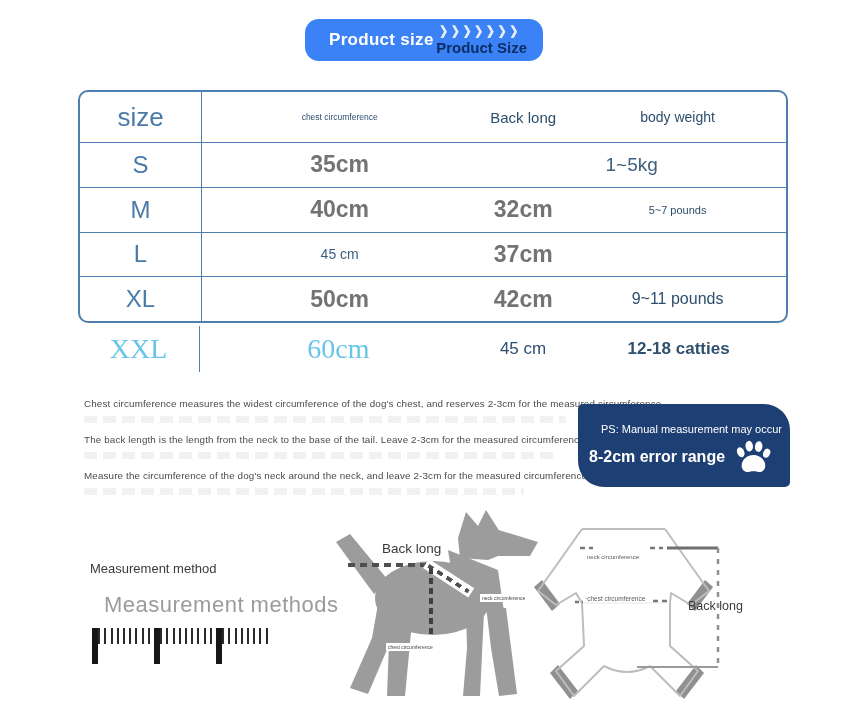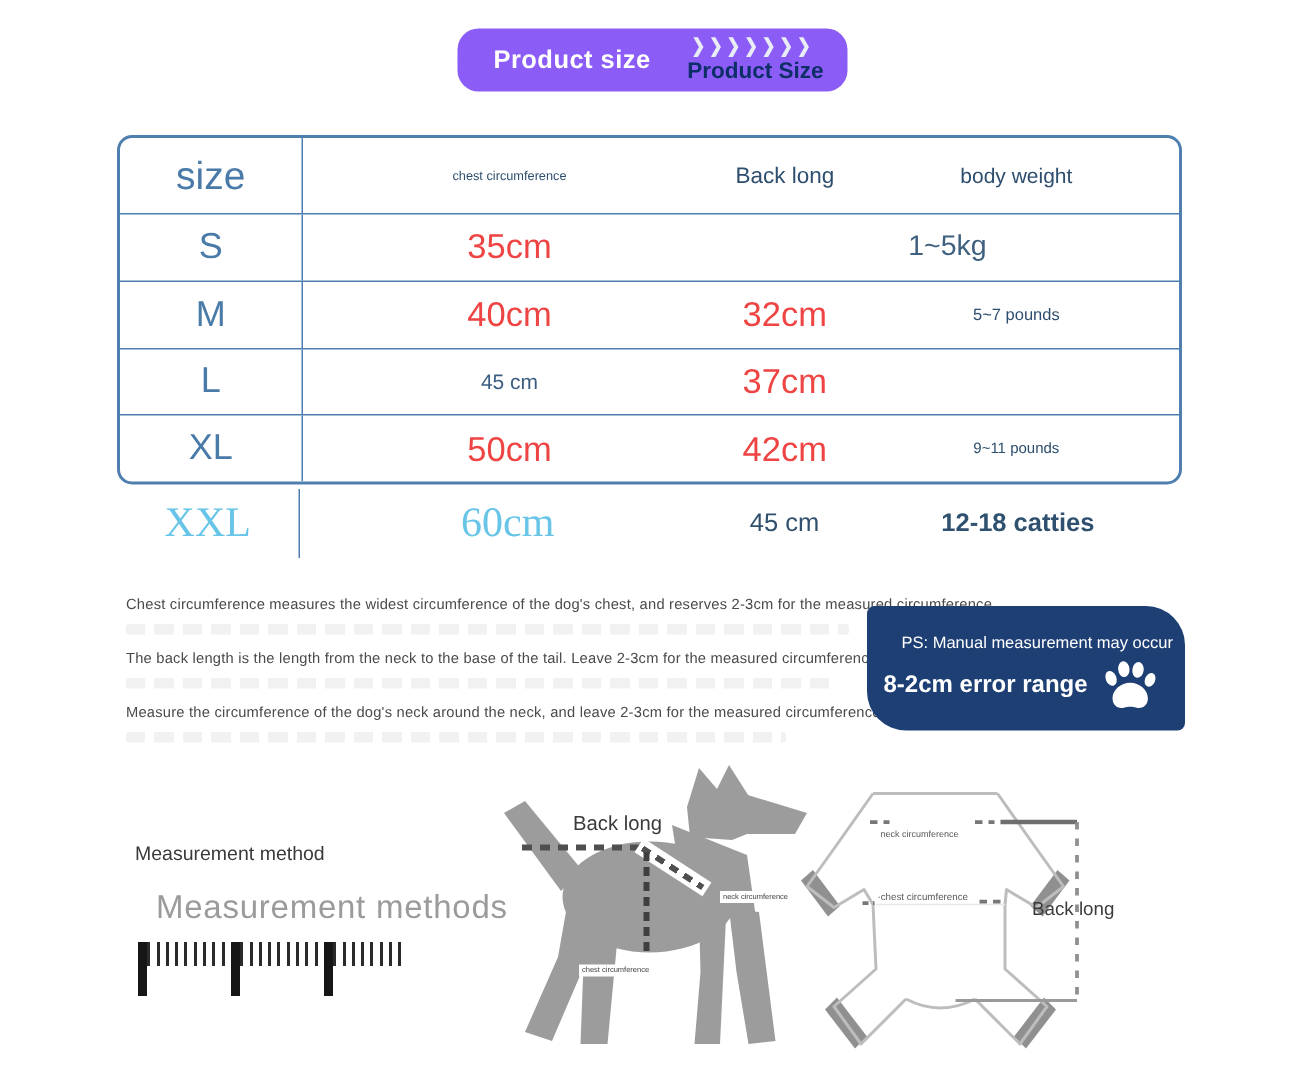--- a/index.html
+++ b/index.html
@@ -1,22 +1,22 @@
 <!DOCTYPE html>
 <html><head>
 <meta charset="utf-8">
 <style>
   * { margin:0; padding:0; box-sizing:border-box; }
   html,body { background:#fff; }
   body { font-family:"Liberation Sans", sans-serif; }
   .page { position:relative; width:864px; height:715px; background:#fff; overflow:hidden; }
 
   
-  .badge { position:absolute; left:305px; top:19px; width:260px; height:42px;
-           background:#8b5cf6; border-radius:14px;text-decoration:underline; }
+  .badge { position:absolute; left:305px; top:19px; width:238px; height:42px;
+           background:#3b82f6; border-radius:14px;text-decoration:underline; }
   .badge-main { position:absolute; left:24px; top:0; height:42px; display:flex; align-items:center;
            color:#ffffff; font-size:17px; font-weight:bold; letter-spacing:.3px; }
   .badge-chevrons { position:absolute; right:22px; top:5px; color:#e9eef6; font-size:11px;
            font-weight:bold; letter-spacing:2.5px; transform:scaleY(1.15); }
   .badge-sub { position:absolute; right:16px; top:20px; color:#0d2e66; font-size:15px; font-weight:bold; }
 
   
   .size-table { position:absolute; left:78px; top:90px; width:710px; height:233px;
            border:2px solid #4e7fae; border-radius:10px; background:#fff;
            display:flex; flex-direction:column; overflow:hidden; }
@@ -25,25 +25,25 @@
   .td { display:flex; align-items:center; justify-content:center; text-align:center; }
   .c1 { flex:0 0 122px; align-self:stretch; border-right:1.5px solid #4e7fae; }
   .c2 { flex:0 0 39%; }
   .c3 { flex:0 0 13%; }
   .c4 { flex:1; }
   .th-size   { font-size:26px; color:#4a7aa8; font-weight:500; }
   .th-chest  { font-size:8.5px; color:#2d4e6e; font-weight:500; }
   .th-back   { font-size:15px; color:#2d4e6e; font-weight:500; }
   .th-weight { font-size:14px; color:#2d4e6e; font-weight:500; }
   .sz     { font-size:24px; color:#4a7aa8; font-weight:500; }
-  .big    { font-size:23px; color:#ef4444; font-weight:400; }
+  .big    { font-size:23px; color:#737373; font-weight:700; }
   .mid-sm { font-size:14px; color:#3b5e80; font-weight:500; }
   .w-med  { font-size:19px; color:#3f607f; font-weight:500; }
   .w-sm   { font-size:11px; color:#2d4e6e; font-weight:500; }
-  .w-sm2  { font-size:10px; color:#2d4e6e; font-weight:500; }
+  .w-sm2  { font-size:16px; color:#2d4e6e; font-weight:500; }
 
   
   .xxl-row { position:absolute; left:78px; top:326px; width:710px; height:46px; display:flex; align-items:center; }
   .cyan-serif { font-family:"Liberation Serif","DejaVu Serif",serif; color:#68c5e8; font-size:28px; }
   .xxl-back   { font-size:17px; color:#2f506e; font-weight:500; }
   .xxl-weight { font-size:17px; color:#2f506e; font-weight:600; }
 
   
   .notes { position:absolute; left:84px; top:398px; width:500px; }
   .note { font-size:9.8px; color:#4a4a4a; white-space:nowrap; letter-spacing:.15px; margin-bottom:7px; }

